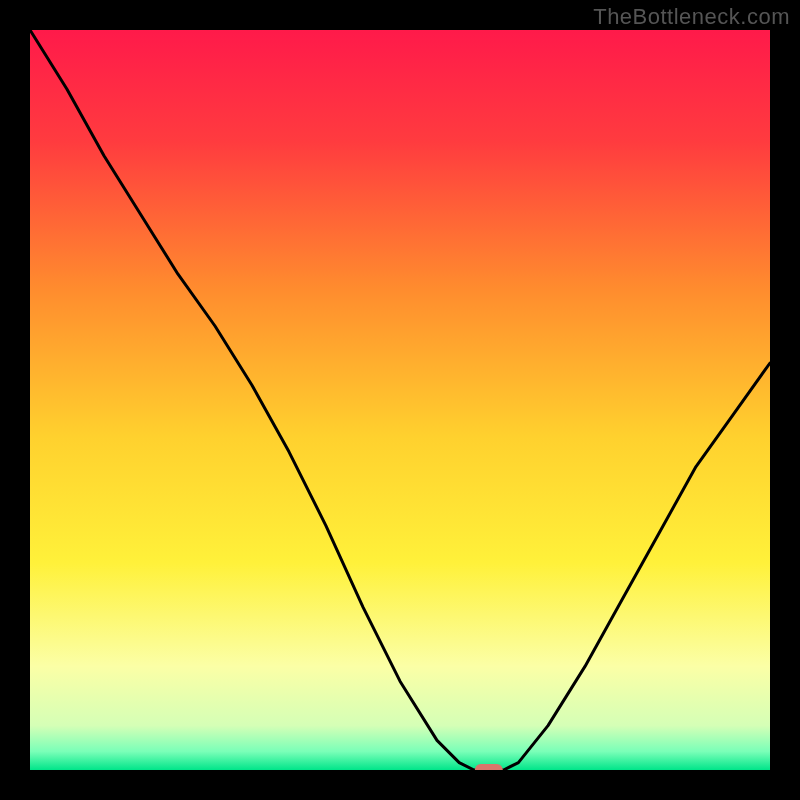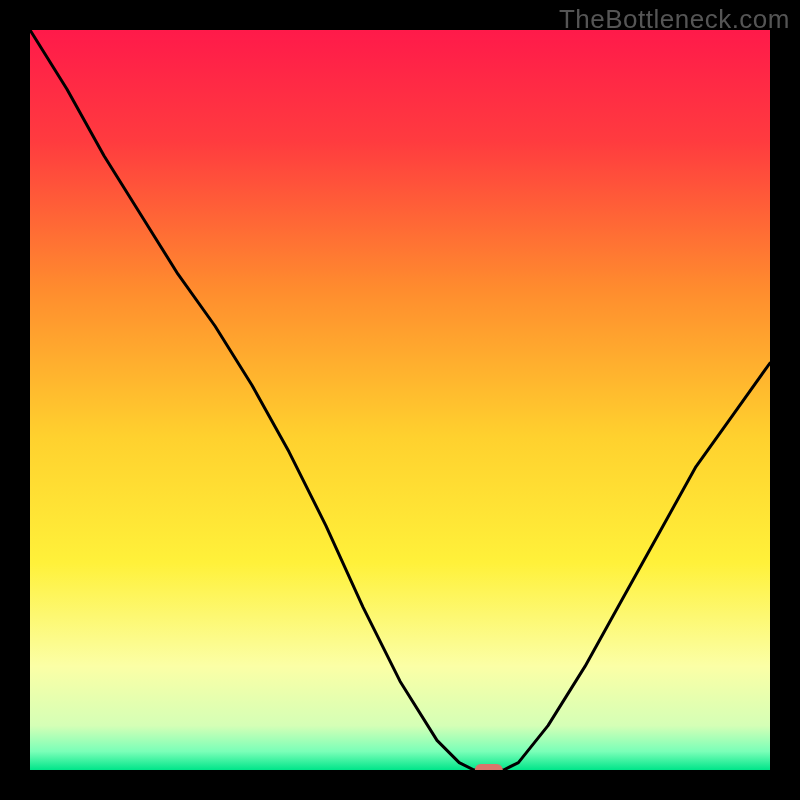--- a/index.html
+++ b/index.html
@@ -9,21 +9,21 @@
     height: 800px;
     background: #000;
     position: relative;
     font-family: Arial, sans-serif;
   }
   .watermark {
     position: absolute;
     top: 4px;
     right: 10px;
     color: #555;
-    font-size: 26px;
+    font-size: 22px;
     font-weight: 500;
     letter-spacing: 0.5px;
   }
   .plot {
     position: absolute;
     left: 30px;
     top: 30px;
     width: 740px;
     height: 740px;
   }

